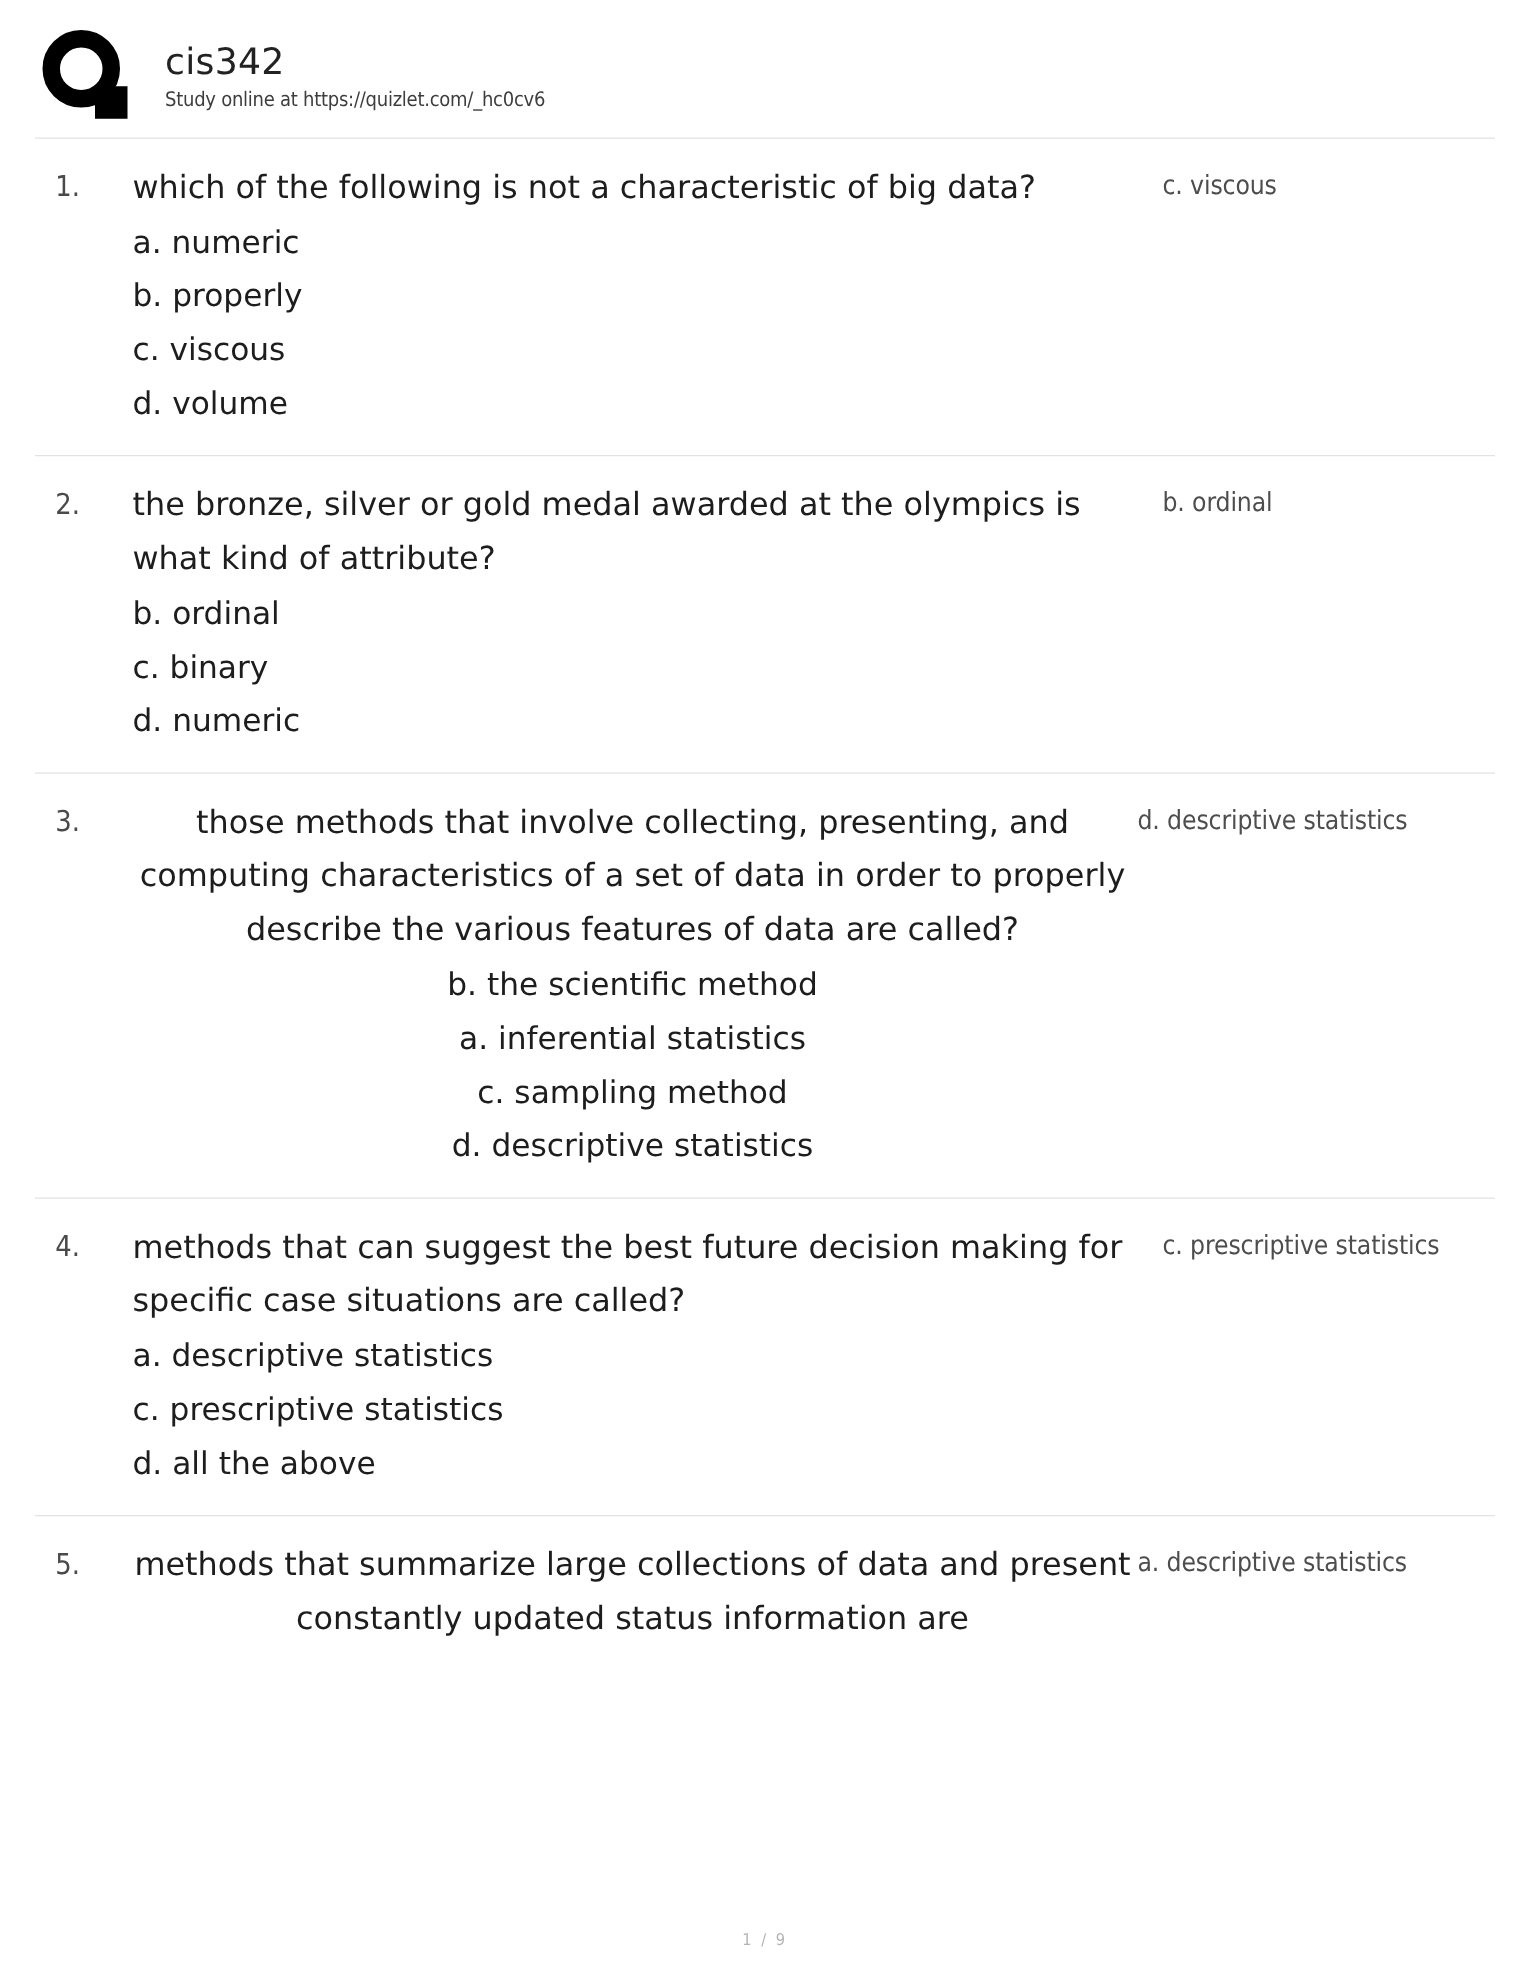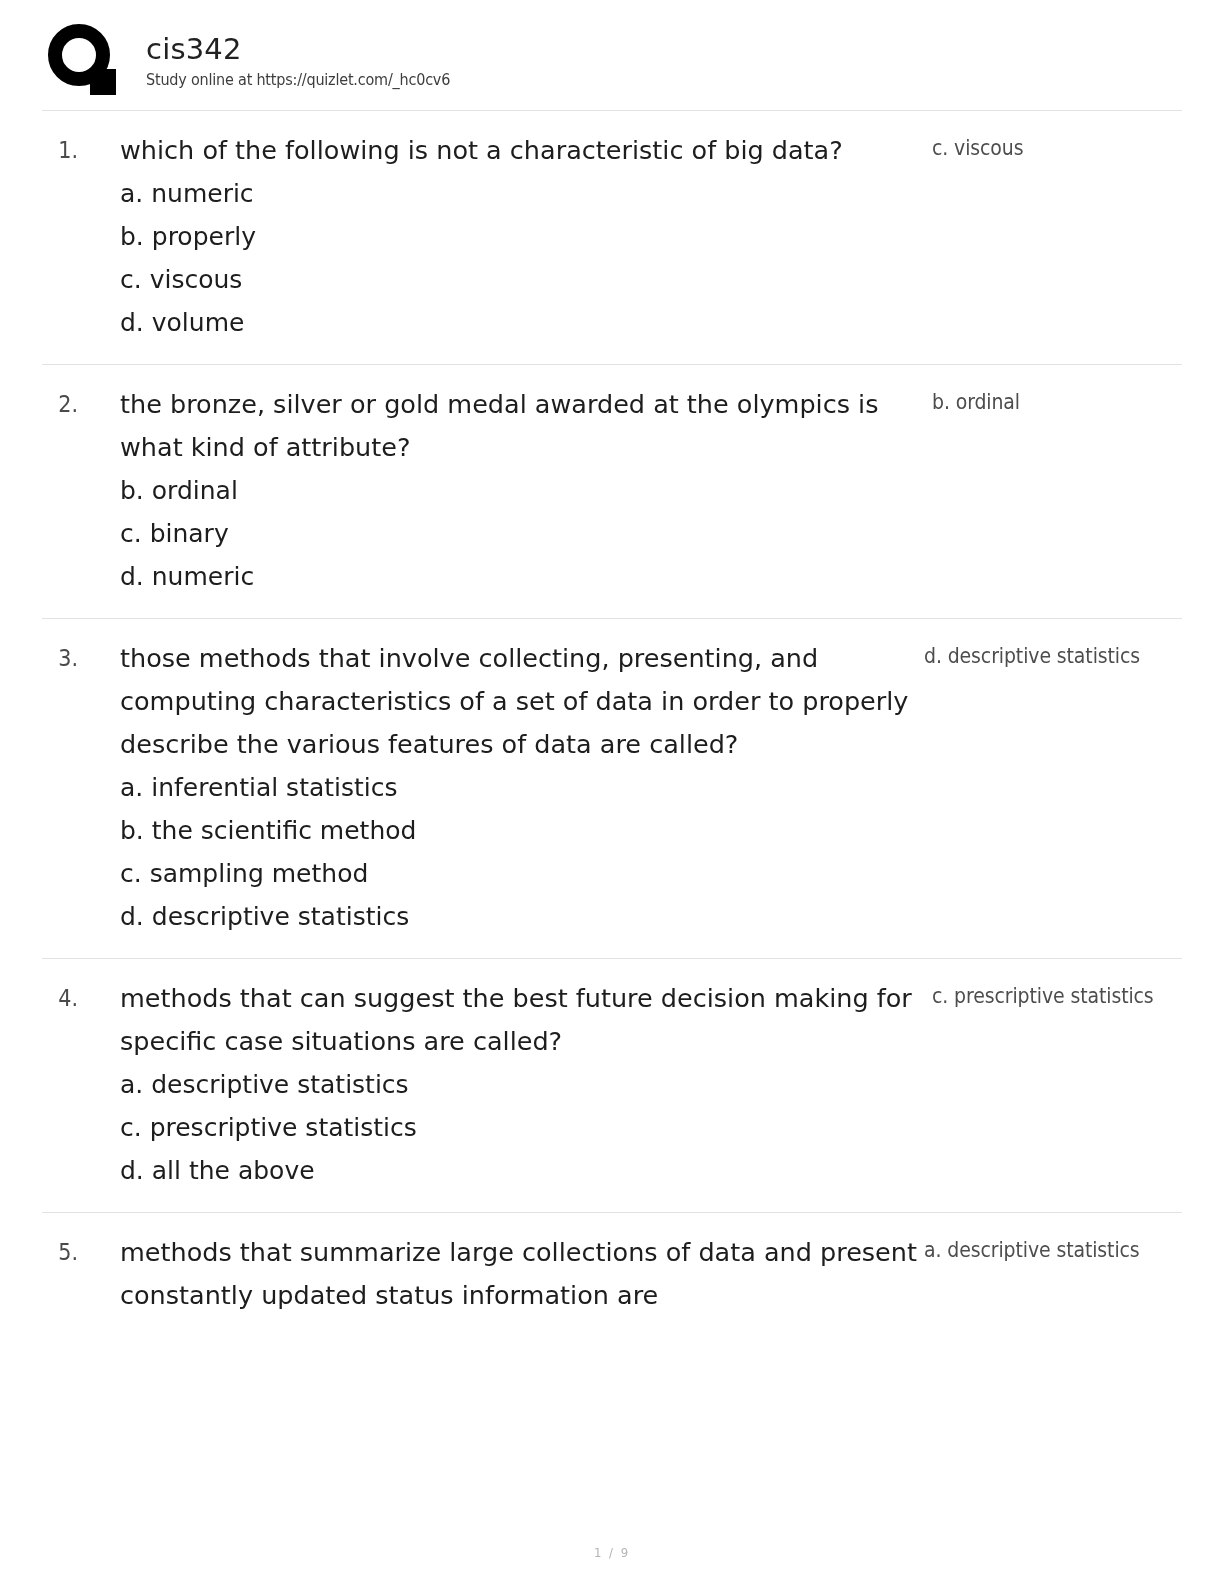--- a/index.html
+++ b/index.html
@@ -13,21 +13,21 @@
     font-family: "DejaVu Sans", sans-serif;
     color: #1a1a1a;
     position: relative;
     overflow: hidden;
   }
   .page {
     width: 1224px;
     height: 1584px;
     position: relative;
     box-sizing: border-box;
-    padding: 0 42px;
+    padding: 0 28px;
   }
 
   
   .header {
     display: flex;
     align-items: flex-start;
     padding: 20px 0 10px 0;
   }
   .logo {
     width: 80px;
@@ -108,21 +108,21 @@
   .def {
     flex: 0 0 250px;
     font-size: 21px;
     line-height: 30px;
     color: #4d4d4d;
     font-family: "DejaVu Sans Condensed", "Liberation Sans Narrow", "Liberation Sans", sans-serif;
     padding-top: 4px;
     padding-left: 4px;
     letter-spacing: -0.1px;
   }
-  .card.wide .term { max-width: 800px; }
+  .card.wide .term { max-width: 800px; text-align: center; }
   .card.wide .def { flex: 0 0 250px; }
 
   .footer {
     position: absolute;
     left: 0;
     right: 0;
     bottom: 24px;
     text-align: center;
     font-size: 13px;
     color: #b4b4b4;
@@ -167,22 +167,22 @@
       <span class="opt">c. binary</span>
       <span class="opt">d. numeric</span>
     </div>
     <div class="def">b. ordinal</div>
   </div>
 
   <div class="card wide">
     <div class="num">3.</div>
     <div class="term">
       <span>those methods that involve collecting, presenting, and computing characteristics of a set of data in order to properly describe the various features of data are called?</span>
+      <span class="opt">b. the scientific method</span>
       <span class="opt">a. inferential statistics</span>
-      <span class="opt">b. the scientific method</span>
       <span class="opt">c. sampling method</span>
       <span class="opt">d. descriptive statistics</span>
     </div>
     <div class="def">d. descriptive statistics</div>
   </div>
 
   <div class="card">
     <div class="num">4.</div>
     <div class="term">
       <span>methods that can suggest the best future decision making for specific case situations are called?</span>

